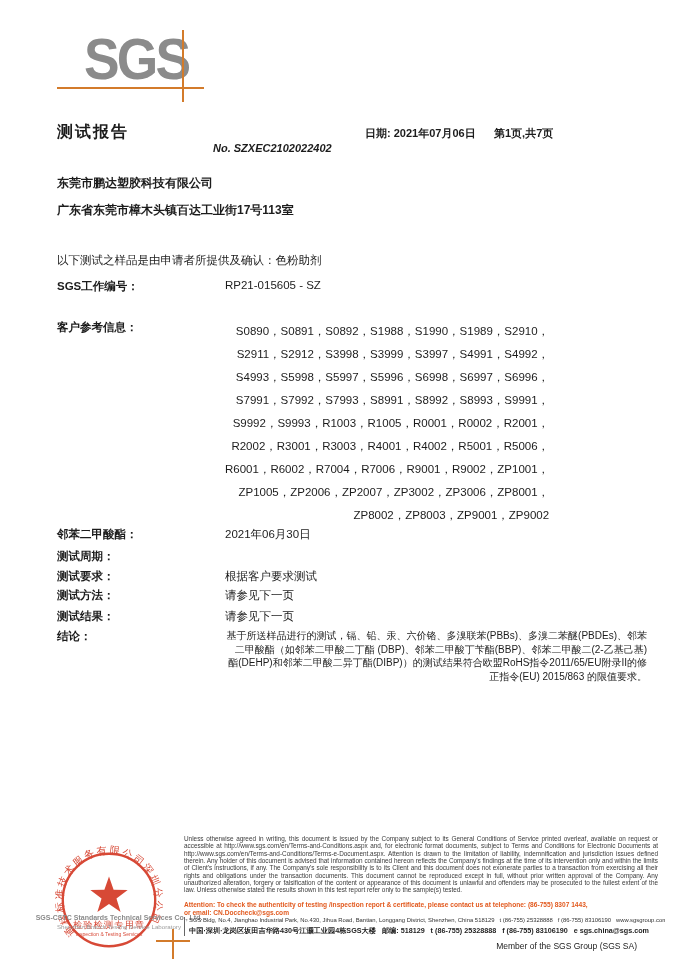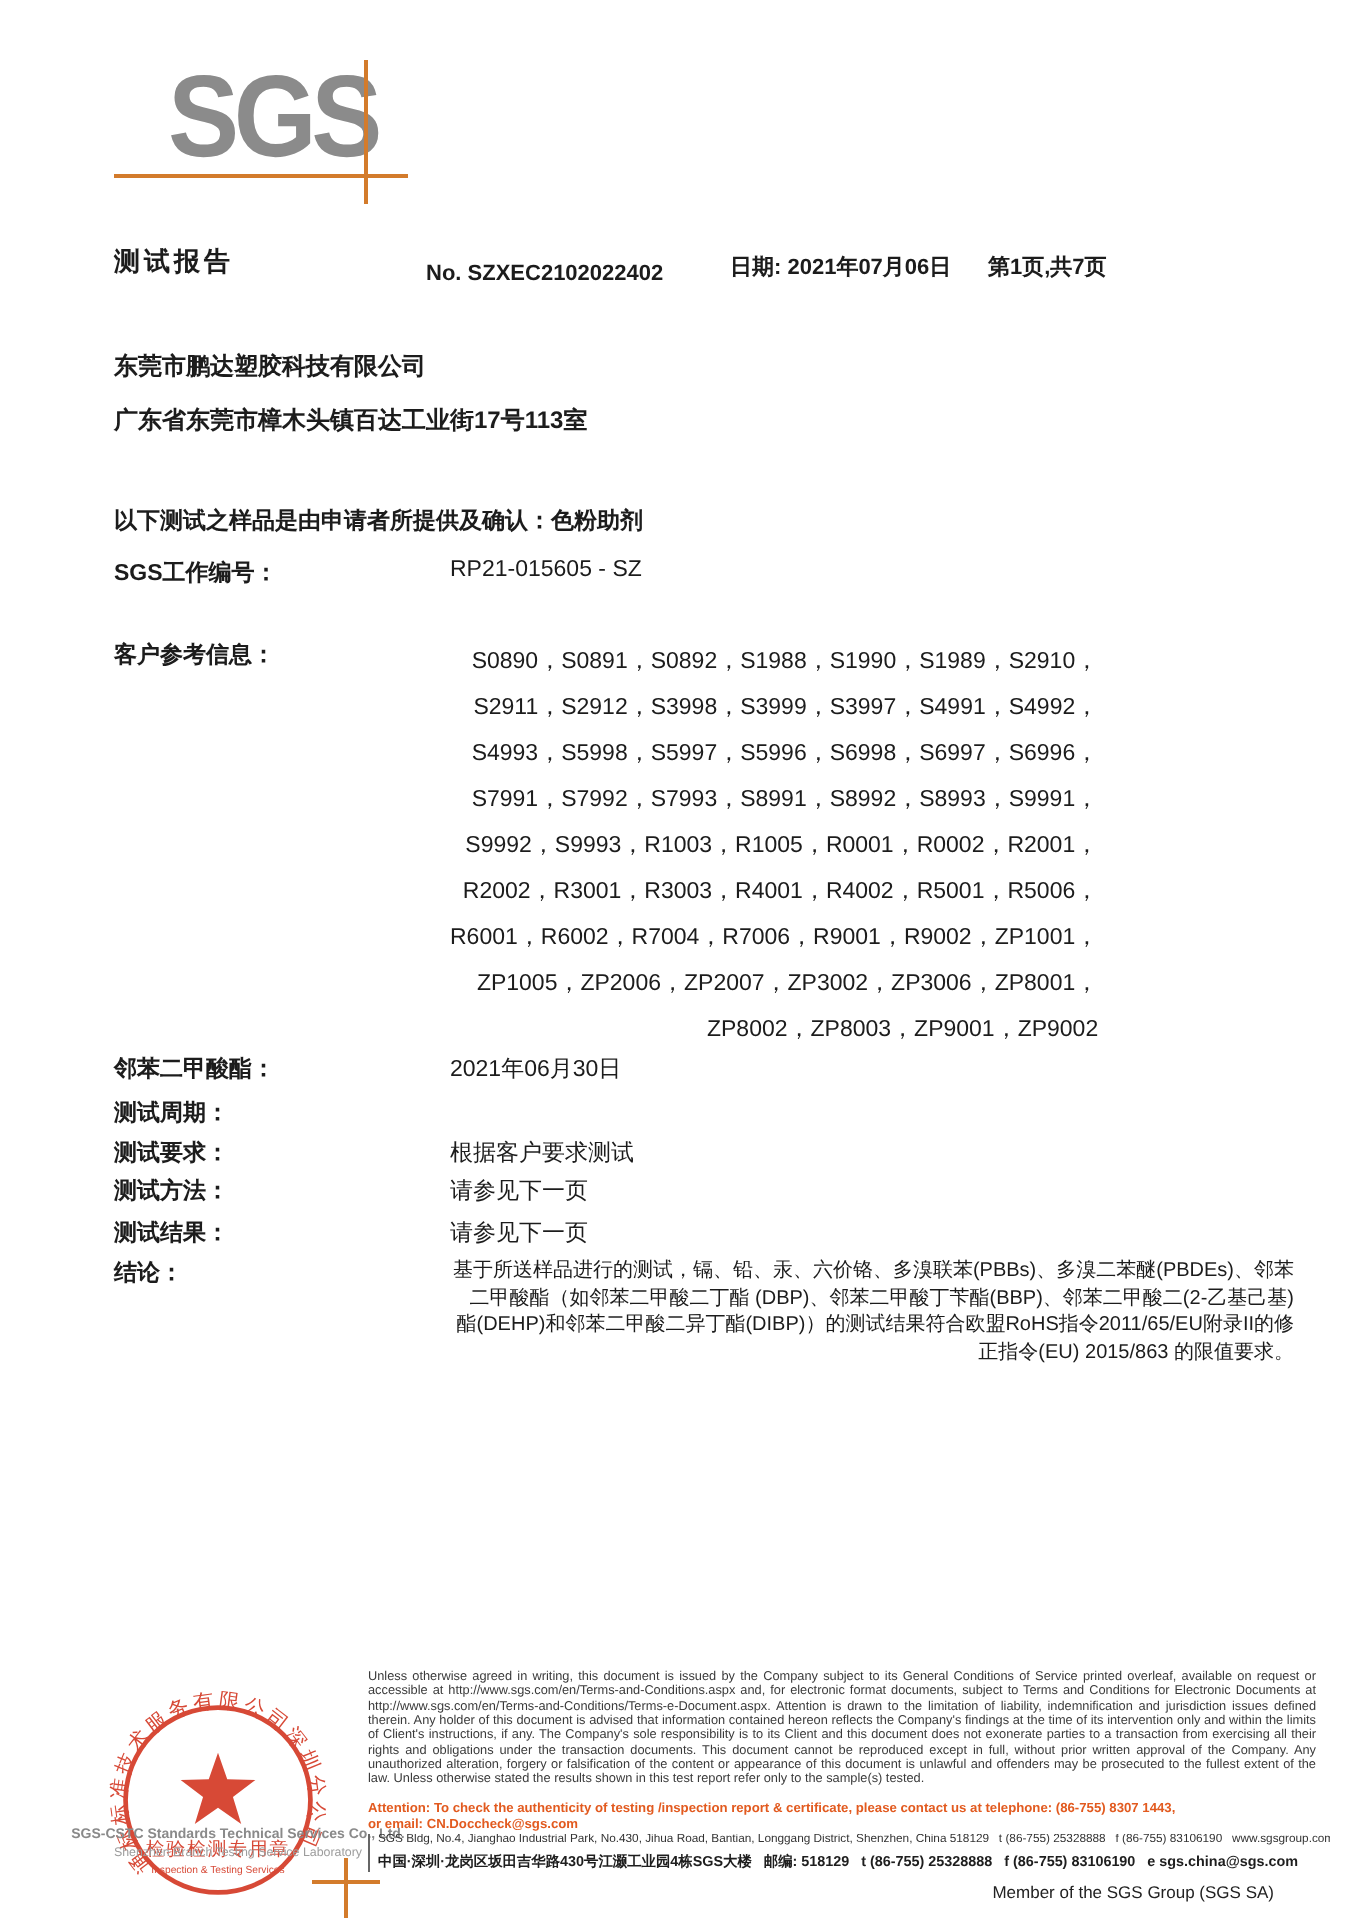--- a/index.html
+++ b/index.html
@@ -9,29 +9,29 @@
   
   .logo{position:absolute;left:84px;top:30px;font-size:58px;font-weight:700;color:#8b8b8b;
         letter-spacing:-3px;line-height:1;transform:scaleX(.92);transform-origin:left top;}
   .reg-h{position:absolute;left:57px;top:87px;width:147px;height:2px;background:#d37b2b;}
   .reg-v{position:absolute;left:182px;top:30px;width:2px;height:72px;background:#d37b2b;}
   .reg2-v{position:absolute;left:172px;top:929px;width:2px;height:30px;background:#d37b2b;}
   .reg2-h{position:absolute;left:156px;top:940px;width:34px;height:2px;background:#d37b2b;}
 
   
   .hdr{position:absolute;left:57px;top:126px;width:570px;font-size:11px;font-weight:700;}
-  .hdr .title{position:absolute;left:0;top:-4px;font-size:13px;letter-spacing:2px;}
-  .hdr .no{position:absolute;left:156px;top:5px;}
+  .hdr .title{position:absolute;left:0;top:-4px;font-size:16px;letter-spacing:2px;}
+  .hdr .no{position:absolute;left:156px;top:16px;font-style:italic;}
   .hdr .date{position:absolute;left:308px;top:0;text-align:right;}
   .hdr .page-no{position:absolute;left:437px;top:0;}
 
   
   .applicant{position:absolute;left:57px;top:170px;font-size:12px;line-height:27px;font-weight:600;}
 
-  .statement{position:absolute;left:57px;top:253px;font-size:11.5px;font-weight:700;text-align:center;}
+  .statement{position:absolute;left:57px;top:253px;font-size:11.5px;font-weight:400;text-align:center;}
 
   
   .row{position:absolute;left:57px;font-size:11.5px;display:flex;}
   .row .label{width:168px;flex:none;font-weight:600;}
   .row .value{font-weight:400;}
   .refs{position:absolute;left:225px;top:320px;font-size:11.5px;line-height:23px;text-align:right;}
   .refline{height:23px;white-space:nowrap;}
   .conclusion .value{width:422px;font-size:10px;line-height:13.5px;text-align:right;}
 
   

